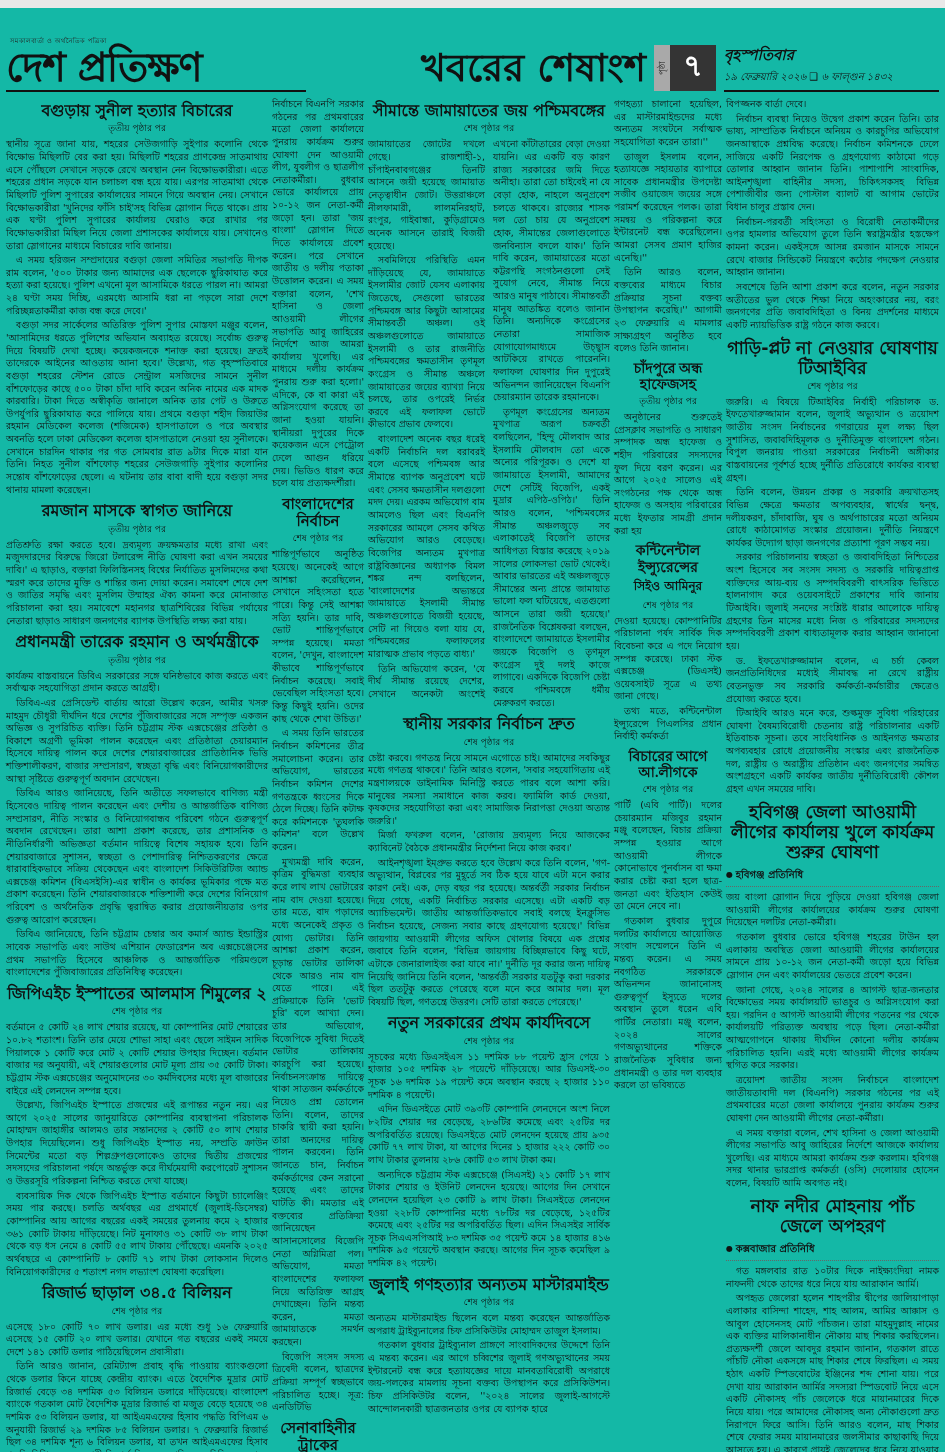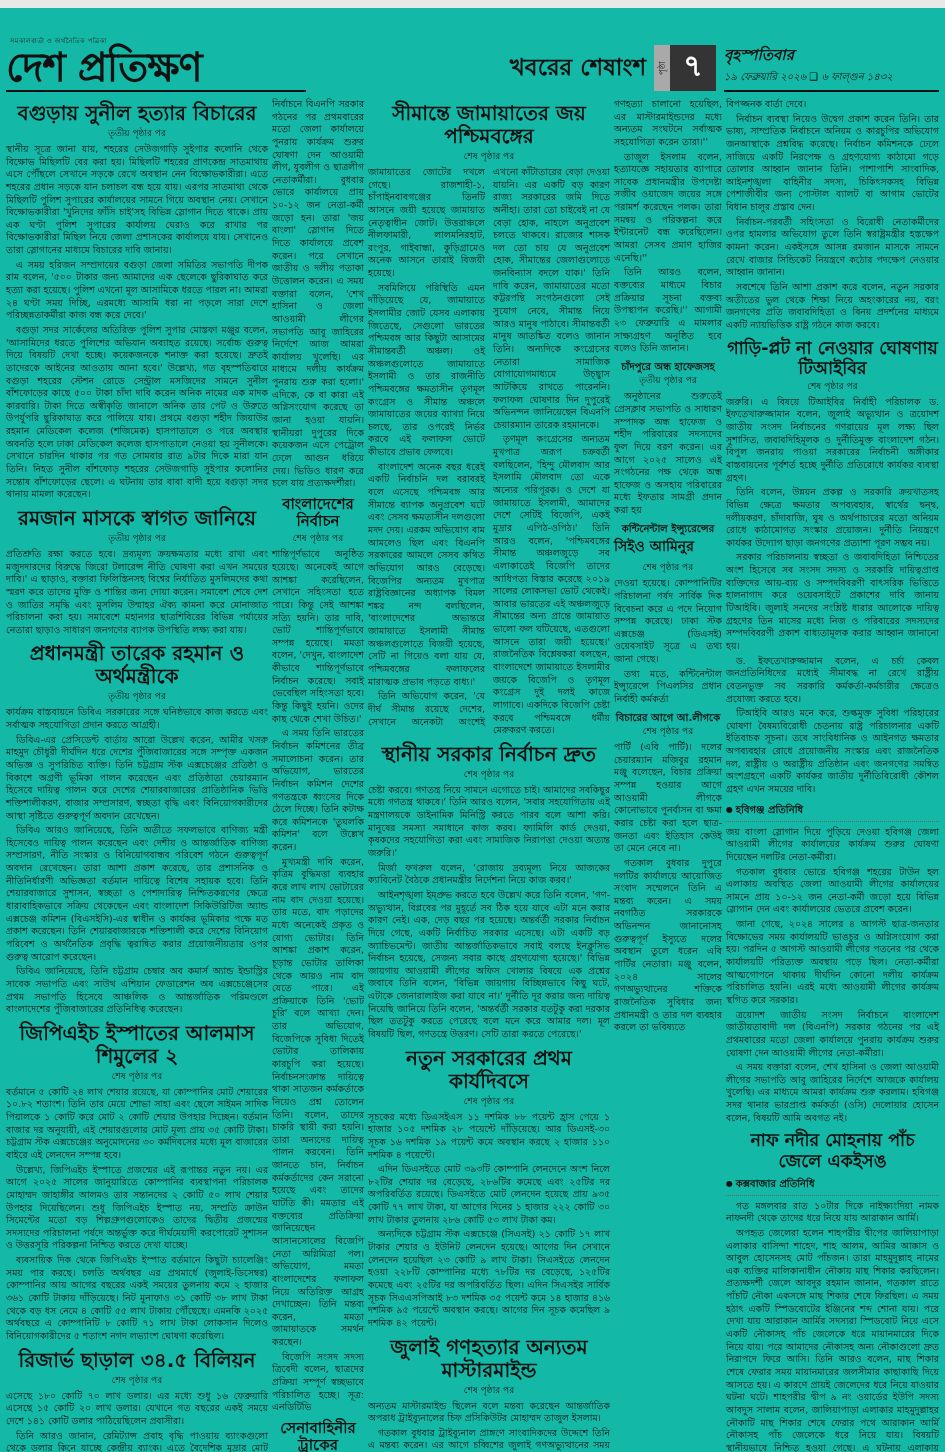--- a/index.html
+++ b/index.html
@@ -6,47 +6,47 @@
   .page{position:relative;width:945px;height:1452px;margin:8px auto;background:#14b8a6;
         font-family:"DejaVu Sans",sans-serif;color:#111;overflow:hidden;box-sizing:border-box;
         padding:6px 6px 0 6px;}
   
   .hdr{display:flex;align-items:flex-end;justify-content:space-between;height:78px;}
   .masthead{width:300px;}
   .masthead .tagline{font-size:6.5px;letter-spacing:.5px;color:#222;margin-left:4px;}
   .masthead .title{font-size:40px;font-weight:bold;line-height:1.0;letter-spacing:-1px;}
   .masthead .rule{border-bottom:2.5px solid #111;margin-top:3px;}
   .hdr-right{display:flex;align-items:center;gap:8px;}
-  .section-title{font-size:23px;font-weight:bold;white-space:nowrap;line-height:1;}
+  .section-title{font-size:38px;font-weight:bold;white-space:nowrap;line-height:1;}
   .pagebox{display:flex;align-items:stretch;height:46px;}
   .pagebox .plabel{background:#a9a9a9;color:#1a1a1a;width:16px;display:flex;align-items:center;justify-content:center;
         font-size:8.5px;writing-mode:vertical-rl;transform:rotate(180deg);}
   .pagebox .pnum{background:#343434;color:#fff;width:46px;display:flex;align-items:center;justify-content:center;
         font-size:30px;font-weight:bold;}
   .dateblock{min-width:215px;font-style:italic;}
   .dateblock .day{font-size:15px;font-weight:bold;}
   .dateblock .date{font-size:10px;margin-top:1px;}
   .dateblock .rule{border-bottom:2.5px solid #111;margin-top:4px;}
   
   .content{display:grid;grid-template-columns:262px 92px 242px 108px 213px;gap:4px;margin-top:6px;}
   .col{min-width:0;}
   article{margin-bottom:6px;}
   h2{margin:4px 0 0 0;text-align:center;font-weight:bold;line-height:1.15;}
-  .col-a h2,.col-c h2{font-size:20px;}
+  .col-a h2,.col-c h2{font-size:16px;}
   .col-e h2{font-size:17.5px;}
   .col-b h2{font-size:15px;}
-  .col-d h2{font-size:10px;}
+  .col-d h2{font-size:14px;font-family:Liberation Serif, serif;}
   .kicker{text-align:center;font-size:9px;margin:1px 0 2px 0;}
   .byline{font-size:10px;font-weight:bold;margin:5px 0 2px 0;}
   .byline .bull{font-size:8px;vertical-align:1px;}
   .byline-rule{border-bottom:1px dotted #666;margin:2px 0 4px 0;}
   p{margin:0 0 2px 0;font-size:9.3px;line-height:1.36;text-align:justify;text-justify:inter-word;}
   p.indent{text-indent:10px;}
   .two-col .bodywrap{column-count:2;column-gap:8px;}
-  .subhead{font-size:14px;font-weight:bold;margin-top:1px;}
+  .subhead{text-align:center;font-size:12px;font-weight:bold;margin-top:1px;}
 </style>
 </head>
 <body>
 
 <div class="page">
   <div class="hdr">
     <div class="masthead">
       <div class="tagline">সমকালবার্তা ও অর্থনৈতিক পত্রিকা</div>
       <div class="title">দেশ প্রতিক্ষণ</div>
       <div class="rule"></div>
@@ -218,32 +218,33 @@
           <div class="kicker">শেষ পৃষ্ঠার পর</div>
           <div class="bodywrap">
             <p>জরুরি। এ বিষয়ে টিআইবির নির্বাহী পরিচালক ড. ইফতেখারুজ্জামান বলেন, জুলাই অভ্যুত্থান ও ত্রয়োদশ জাতীয় সংসদ নির্বাচনের গণরায়ের মূল লক্ষ্য ছিল সুশাসিত, জবাবদিহিমূলক ও দুর্নীতিমুক্ত বাংলাদেশ গঠন। বিপুল জনরায় পাওয়া সরকারের নির্বাচনী অঙ্গীকার বাস্তবায়নের পূর্বশর্ত হচ্ছে দুর্নীতি প্রতিরোধে কার্যকর ব্যবস্থা গ্রহণ।</p>
             <p class="indent">তিনি বলেন, উন্নয়ন প্রকল্প ও সরকারি ক্রয়খাতসহ বিভিন্ন ক্ষেত্রে ক্ষমতার অপব্যবহার, স্বার্থের দ্বন্দ্ব, দলীয়করণ, চাঁদাবাজি, ঘুষ ও অর্থপাচারের মতো অনিয়ম রোধে কাঠামোগত সংস্কার প্রয়োজন। দুর্নীতি নিয়ন্ত্রণে কার্যকর উদ্যোগ ছাড়া জনগণের প্রত্যাশা পূরণ সম্ভব নয়।</p>
             <p class="indent">সরকার পরিচালনায় স্বচ্ছতা ও জবাবদিহিতা নিশ্চিতের অংশ হিসেবে সব সংসদ সদস্য ও সরকারি দায়িত্বপ্রাপ্ত ব্যক্তিদের আয়-ব্যয় ও সম্পদবিবরণী বাৎসরিক ভিত্তিতে হালনাগাদ করে ওয়েবসাইটে প্রকাশের দাবি জানায় টিআইবি। জুলাই সনদের সংশ্লিষ্ট ধারার আলোকে দায়িত্ব গ্রহণের তিন মাসের মধ্যে নিজ ও পরিবারের সদস্যদের সম্পদবিবরণী প্রকাশ বাধ্যতামূলক করার আহ্বান জানানো হয়।</p>
             <p class="indent">ড. ইফতেখারুজ্জামান বলেন, এ চর্চা কেবল জনপ্রতিনিধিদের মধ্যেই সীমাবদ্ধ না রেখে রাষ্ট্রীয় বেতনভুক্ত সব সরকারি কর্মকর্তা-কর্মচারীর ক্ষেত্রেও প্রযোজ্য করতে হবে।</p>
             <p class="indent">টিআইবি আরও মনে করে, শুল্কমুক্ত সুবিধা পরিহারের ঘোষণা বৈষম্যবিরোধী চেতনায় রাষ্ট্র পরিচালনার একটি ইতিবাচক সূচনা। তবে সাংবিধানিক ও আইনগত ক্ষমতার অপব্যবহার রোধে প্রয়োজনীয় সংস্কার এবং রাজনৈতিক দল, রাষ্ট্রীয় ও অরাষ্ট্রীয় প্রতিষ্ঠান এবং জনগণের সমন্বিত অংশগ্রহণে একটি কার্যকর জাতীয় দুর্নীতিবিরোধী কৌশল গ্রহণ এখন সময়ের দাবি।</p>
           </div>
         </article>
         <article>
+          <h2>হবিগঞ্জ জেলা আওয়ামী লীগের কার্যালয় খুলে কার্যক্রম শুরুর ঘোষণা</h2>
           <div class="byline"><span class="bull">● </span>হবিগঞ্জ প্রতিনিধি</div>
           <div class="byline-rule"></div>
           <div class="bodywrap">
             <p>জয় বাংলা স্লোগান দিয়ে পুড়িয়ে দেওয়া হবিগঞ্জ জেলা আওয়ামী লীগের কার্যালয়ের কার্যক্রম শুরুর ঘোষণা দিয়েছেন দলটির নেতা-কর্মীরা।</p>
             <p class="indent">গতকাল বুধবার ভোরে হবিগঞ্জ শহরের টাউন হল এলাকায় অবস্থিত জেলা আওয়ামী লীগের কার্যালয়ের সামনে প্রায় ১০-১২ জন নেতা-কর্মী জড়ো হয়ে বিভিন্ন স্লোগান দেন এবং কার্যালয়ের ভেতরে প্রবেশ করেন।</p>
             <p class="indent">জানা গেছে, ২০২৪ সালের ৪ আগস্ট ছাত্র-জনতার বিক্ষোভের সময় কার্যালয়টি ভাঙচুর ও অগ্নিসংযোগ করা হয়। পরদিন ৫ আগস্ট আওয়ামী লীগের পতনের পর থেকে কার্যালয়টি পরিত্যক্ত অবস্থায় পড়ে ছিল। নেতা-কর্মীরা আত্মগোপনে থাকায় দীর্ঘদিন কোনো দলীয় কার্যক্রম পরিচালিত হয়নি। এরই মধ্যে আওয়ামী লীগের কার্যক্রম স্থগিত করে সরকার।</p>
             <p class="indent">ত্রয়োদশ জাতীয় সংসদ নির্বাচনে বাংলাদেশ জাতীয়তাবাদী দল (বিএনপি) সরকার গঠনের পর এই প্রথমবারের মতো জেলা কার্যালয়ে পুনরায় কার্যক্রম শুরুর ঘোষণা দেন আওয়ামী লীগের নেতা-কর্মীরা।</p>
             <p class="indent">এ সময় বক্তারা বলেন, শেখ হাসিনা ও জেলা আওয়ামী লীগের সভাপতি আবু জাহিরের নির্দেশে আজকে কার্যালয় খুলেছি। এর মাধ্যমে আমরা কার্যক্রম শুরু করলাম। হবিগঞ্জ সদর থানার ভারপ্রাপ্ত কর্মকর্তা (ওসি) দেলোয়ার হোসেন বলেন, বিষয়টি আমি অবগত নই।</p>
           </div>
         </article>
         <article>
-          <h2>নাফ নদীর মোহনায় পাঁচ জেলে একইসঙ</h2>
+          <h2>নাফ নদীর মোহনায় পাঁচ জেলে অপহরণ</h2>
           <div class="byline"><span class="bull">● </span>কক্সবাজার প্রতিনিধি</div>
           <div class="byline-rule"></div>
           <div class="bodywrap">
             <p class="indent">গত মঙ্গলবার রাত ১০টার দিকে নাইক্ষ্যংদিয়া নামক নাফনদী থেকে তাদের ধরে নিয়ে যায় আরাকান আর্মি।</p>
             <p class="indent">অপহৃত জেলেরা হলেন শাহপরীর দ্বীপের জালিয়াপাড়া এলাকার বাসিন্দা শাহেদ, শাহ আলম, আমির আক্কাস ও আবুল হোসেনসহ মোট পাঁচজন। তারা মাহমুদুল্লাহ নামের এক ব্যক্তির মালিকানাধীন নৌকায় মাছ শিকার করছিলেন। প্রত্যক্ষদর্শী জেলে আবদুর রহমান জানান, গতকাল রাতে পাঁচটি নৌকা একসঙ্গে মাছ শিকার শেষে ফিরছিল। এ সময় হঠাৎ একটি স্পিডবোটের ইঞ্জিনের শব্দ শোনা যায়। পরে দেখা যায় আরাকান আর্মির সদস্যরা স্পিডবোট নিয়ে এসে একটি নৌকাসহ পাঁচ জেলেকে ধরে মায়ানমারের দিকে নিয়ে যায়। পরে আমাদের নৌকাসহ অন্য নৌকাগুলো দ্রুত নিরাপদে ফিরে আসি। তিনি আরও বলেন, মাছ শিকার শেষে ফেরার সময় মায়ানমারের জলসীমার কাছাকাছি দিয়ে আসতে হয়। এ কারণে প্রায়ই জেলেদের ধরে নিয়ে যাওয়ার ঘটনা ঘটে। শাহপরীর দ্বীপ ৯ নং ওয়ার্ডের ইউপি সদস্য আবদুস সালাম বলেন, জালিয়াপাড়া এলাকার মাহমুদুল্লাহর নৌকাটি মাছ শিকার শেষে ফেরার পথে আরাকান আর্মি নৌকাসহ পাঁচ জেলেকে ধরে নিয়ে যায়। বিষয়টি স্থানীয়ভাবে নিশ্চিত হওয়া গেছে। এ ঘটনায় এলাকায় জেলেদের মধ্যে আতঙ্ক বিরাজ করছে। অপহৃত জেলেদের দ্রুত উদ্ধারে সংশ্লিষ্ট কর্তৃপক্ষের হস্তক্ষেপ কামনা করেছেন স্থানীয়রা।</p>
           </div>
         </article>
       </div>
   </div>
 </div>

